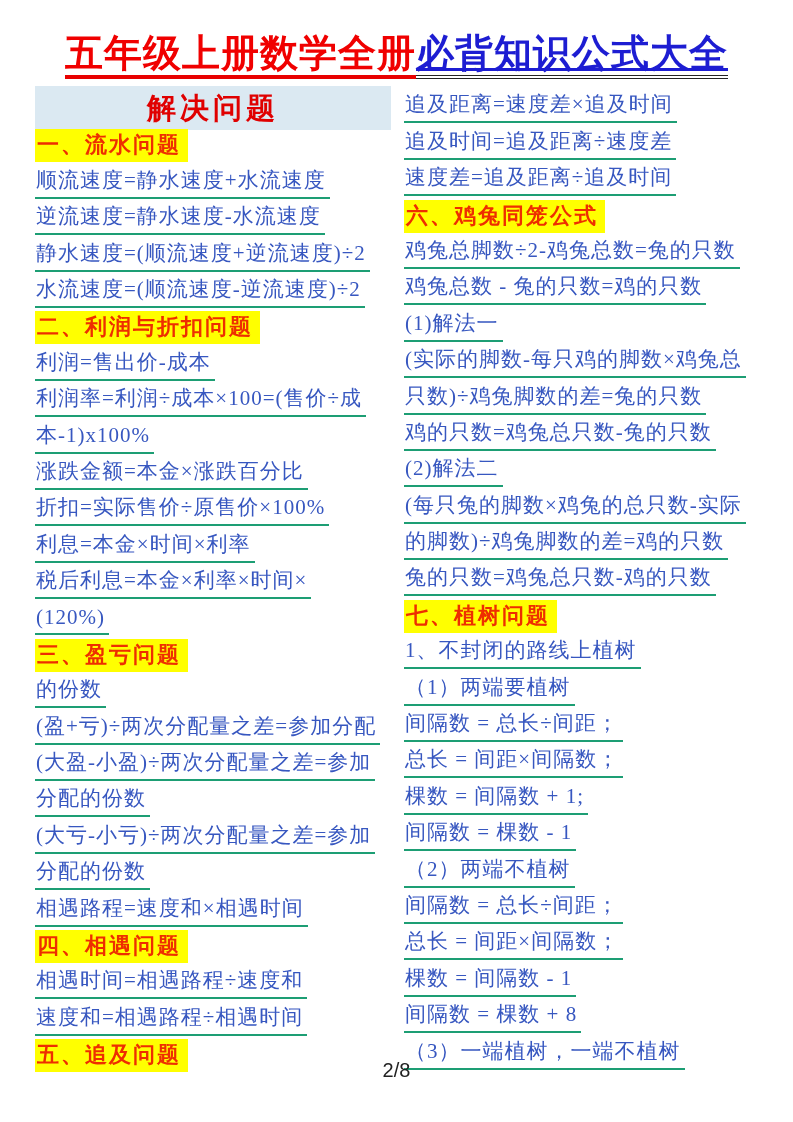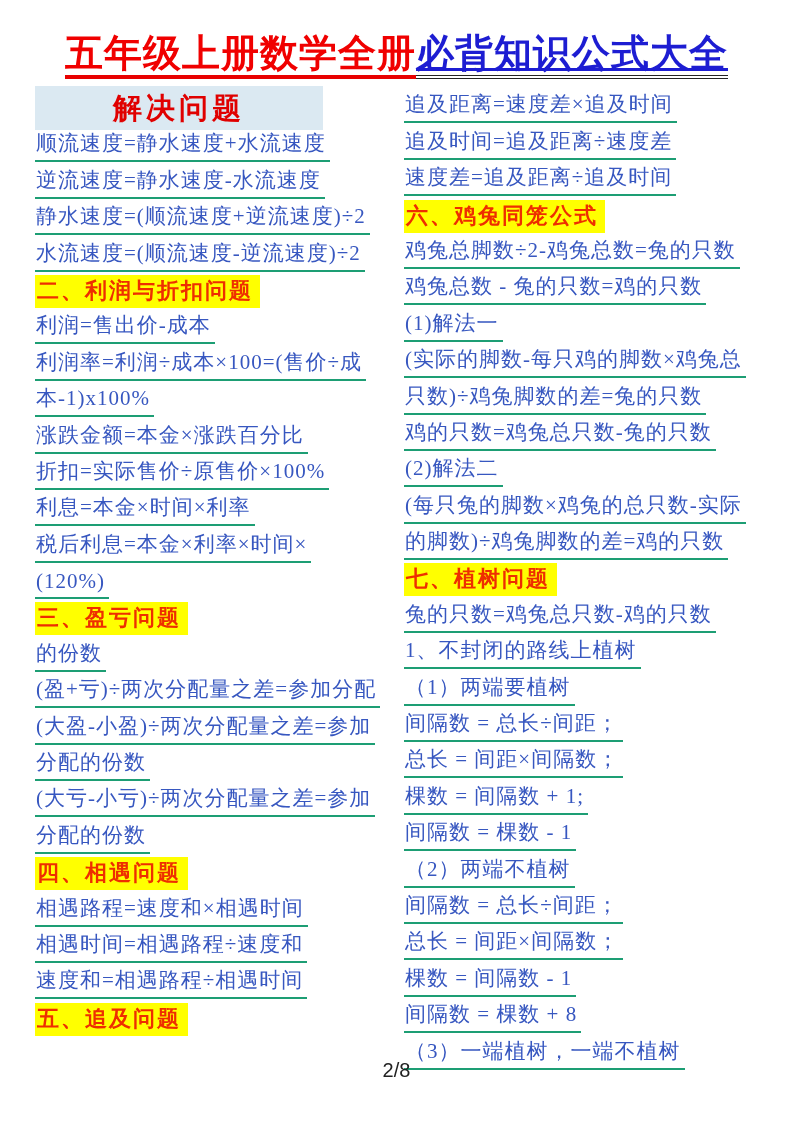--- a/index.html
+++ b/index.html
@@ -16,21 +16,21 @@
     border-bottom:4px solid #e80000;
     padding-bottom:1px;
   }
   .title-blue{
     color:#1d1dd2;
     text-decoration:underline;
     border-bottom:4px double #222222;
     padding-bottom:1px;
   }
   .solve-header{
-    position:absolute;left:35px;top:86px;width:288px;height:44px;
+    position:absolute;left:35px;top:86px;width:356px;height:44px;
     background:#dbe9f2;color:#e00000;font-weight:bold;font-size:29px;
     text-align:center;line-height:44px;letter-spacing:4px;
   }
   .col{position:absolute;}
   .col-left{left:35px;top:126px;width:360px;}
   .col-right{left:404px;top:87px;width:374px;}
   .line{
     height:36.4px;display:flex;align-items:flex-end;white-space:nowrap;
   }
   .formula{
@@ -53,20 +53,23 @@
 <div class="page">
 
   <div class="title">
     <span class="title-red">五年级上册数学全册</span><span class="title-blue">必背知识公式大全</span>
   </div>
 
   <div class="solve-header">解决问题</div>
 
   <div class="col col-left">
       <div class="line">
+        <span class="heading">一、流水问题</span>
+      </div>
+      <div class="line">
         <span class="formula">顺流速度=静水速度+水流速度</span>
       </div>
       <div class="line">
         <span class="formula">逆流速度=静水速度-水流速度</span>
       </div>
       <div class="line">
         <span class="formula">静水速度=(顺流速度+逆流速度)÷2</span>
       </div>
       <div class="line">
         <span class="formula">水流速度=(顺流速度-逆流速度)÷2</span>
@@ -113,26 +116,26 @@
       <div class="line">
         <span class="formula">分配的份数</span>
       </div>
       <div class="line">
         <span class="formula">(大亏-小亏)÷两次分配量之差=参加</span>
       </div>
       <div class="line">
         <span class="formula">分配的份数</span>
       </div>
       <div class="line">
+        <span class="formula">相遇路程=速度和×相遇时间</span>
+      </div>
+      <div class="line">
         <span class="heading">四、相遇问题</span>
       </div>
       <div class="line">
-        <span class="formula">相遇路程=速度和×相遇时间</span>
-      </div>
-      <div class="line">
         <span class="formula">相遇时间=相遇路程÷速度和</span>
       </div>
       <div class="line">
         <span class="formula">速度和=相遇路程÷相遇时间</span>
       </div>
       <div class="line">
         <span class="heading">五、追及问题</span>
       </div>
     </div>
 
@@ -170,26 +173,26 @@
       <div class="line">
         <span class="formula">(2)解法二</span>
       </div>
       <div class="line">
         <span class="formula">(每只兔的脚数×鸡兔的总只数-实际</span>
       </div>
       <div class="line">
         <span class="formula">的脚数)÷鸡兔脚数的差=鸡的只数</span>
       </div>
       <div class="line">
+        <span class="formula">兔的只数=鸡兔总只数-鸡的只数</span>
+      </div>
+      <div class="line">
         <span class="heading">七、植树问题</span>
       </div>
       <div class="line">
-        <span class="formula">兔的只数=鸡兔总只数-鸡的只数</span>
-      </div>
-      <div class="line">
         <span class="formula">1、不封闭的路线上植树</span>
       </div>
       <div class="line">
         <span class="formula">（1）两端要植树</span>
       </div>
       <div class="line">
         <span class="formula">间隔数 = 总长÷间距；</span>
       </div>
       <div class="line">
         <span class="formula">总长 = 间距×间隔数；</span>

